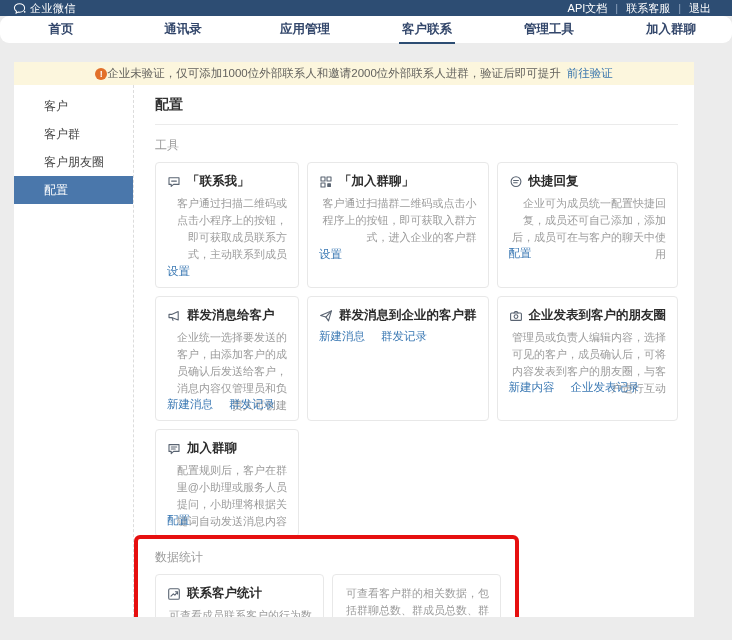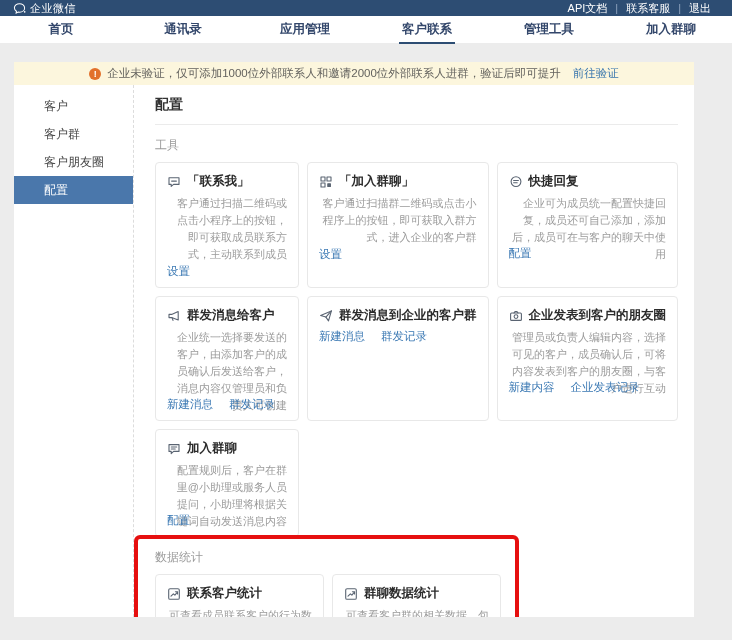--- a/index.html
+++ b/index.html
@@ -13,31 +13,31 @@
     height:16px; background:#2d4d73; color:#fff;
     display:flex; align-items:center; padding:0 13px; font-size:11px;
   }
   .logo { display:flex; align-items:center; gap:4px; }
   .logo svg { display:block; }
   .logo-text { font-size:11px; letter-spacing:.5px; }
   .topbar-right { margin-left:auto; display:flex; align-items:center; }
   .topbar-link { color:#fff; text-decoration:none; padding:0 8px; cursor:pointer; }
   .topbar-sep { color:#8ea2bd; }
   
-  .navbar { height:27px; background:#fff; display:flex; }
+  .navbar { height:27px; background:#fff; display:flex;border-radius:9px; }
   .nav-item { width:122px; text-align:center; font-size:12.5px; font-weight:bold;
               color:#33476b; padding-top:5px; cursor:pointer; }
   .nav-item > span { display:inline-block; padding:0 3px 4px; }
   .nav-item.active > span { border-bottom:2px solid #2d4d73; }
   
   .content { position:absolute; left:14px; top:49px; width:680px; bottom:0; }
   .notice {
     margin-top:13px; height:23px; background:#fcf6dd;
     display:flex; align-items:center; justify-content:center;
-    font-size:11.5px; color:#63625e; gap:6px;
+    font-size:11.5px; color:#63625e; 
   }
   .warn-icon { width:12px; height:12px; border-radius:50%; background:#e2702a;
     color:#fff; font-size:9px; line-height:12px; text-align:center; font-weight:bold; flex:none; }
   .warn-icon::before { content:"!"; }
   .notice-link { color:#3976ad; text-decoration:none; margin-left:6px; cursor:pointer; }
   .panels { display:flex; height:532px; }
   
   .sidebar { width:119px; background:#fff; padding-top:7px; flex:none; }
   .side-item { height:28px; line-height:28px; padding-left:30px; font-size:12px;
                color:#454545; cursor:pointer; }
@@ -254,30 +254,20 @@
                     <path d="M8.4 4.8 H10.5 V6.9"></path>
                 </svg>
                 </span>
               <span class="card-title">联系客户统计</span>
             </div>
             <div class="card-desc">可查看成员联系客户的行为数据，包括成员聊天数、发送消息数等</div>
 
           </div>
 
           <div class="card">
-            <div class="card-head">
-              <span>
-                <svg width="14" height="14" viewBox="0 0 14 14" class="icon-stroke">
-                  <rect x="1.7" y="1.7" width="10.6" height="10.6" rx="1.4"></rect>
-                    <path d="M4 9.2 L6.4 6.8 L7.9 8.2 L10.2 5.3"></path>
-                    <path d="M8.4 4.8 H10.5 V6.9"></path>
-                </svg>
-                </span>
-              <span class="card-title">群聊数据统计</span>
-            </div>
             <div class="card-desc">可查看客户群的相关数据，包括群聊总数、群成员总数、群聊消息总数等</div>
 
           </div>
 
         </div>
       </div>
 
     </div>
   </div>
 </div>

